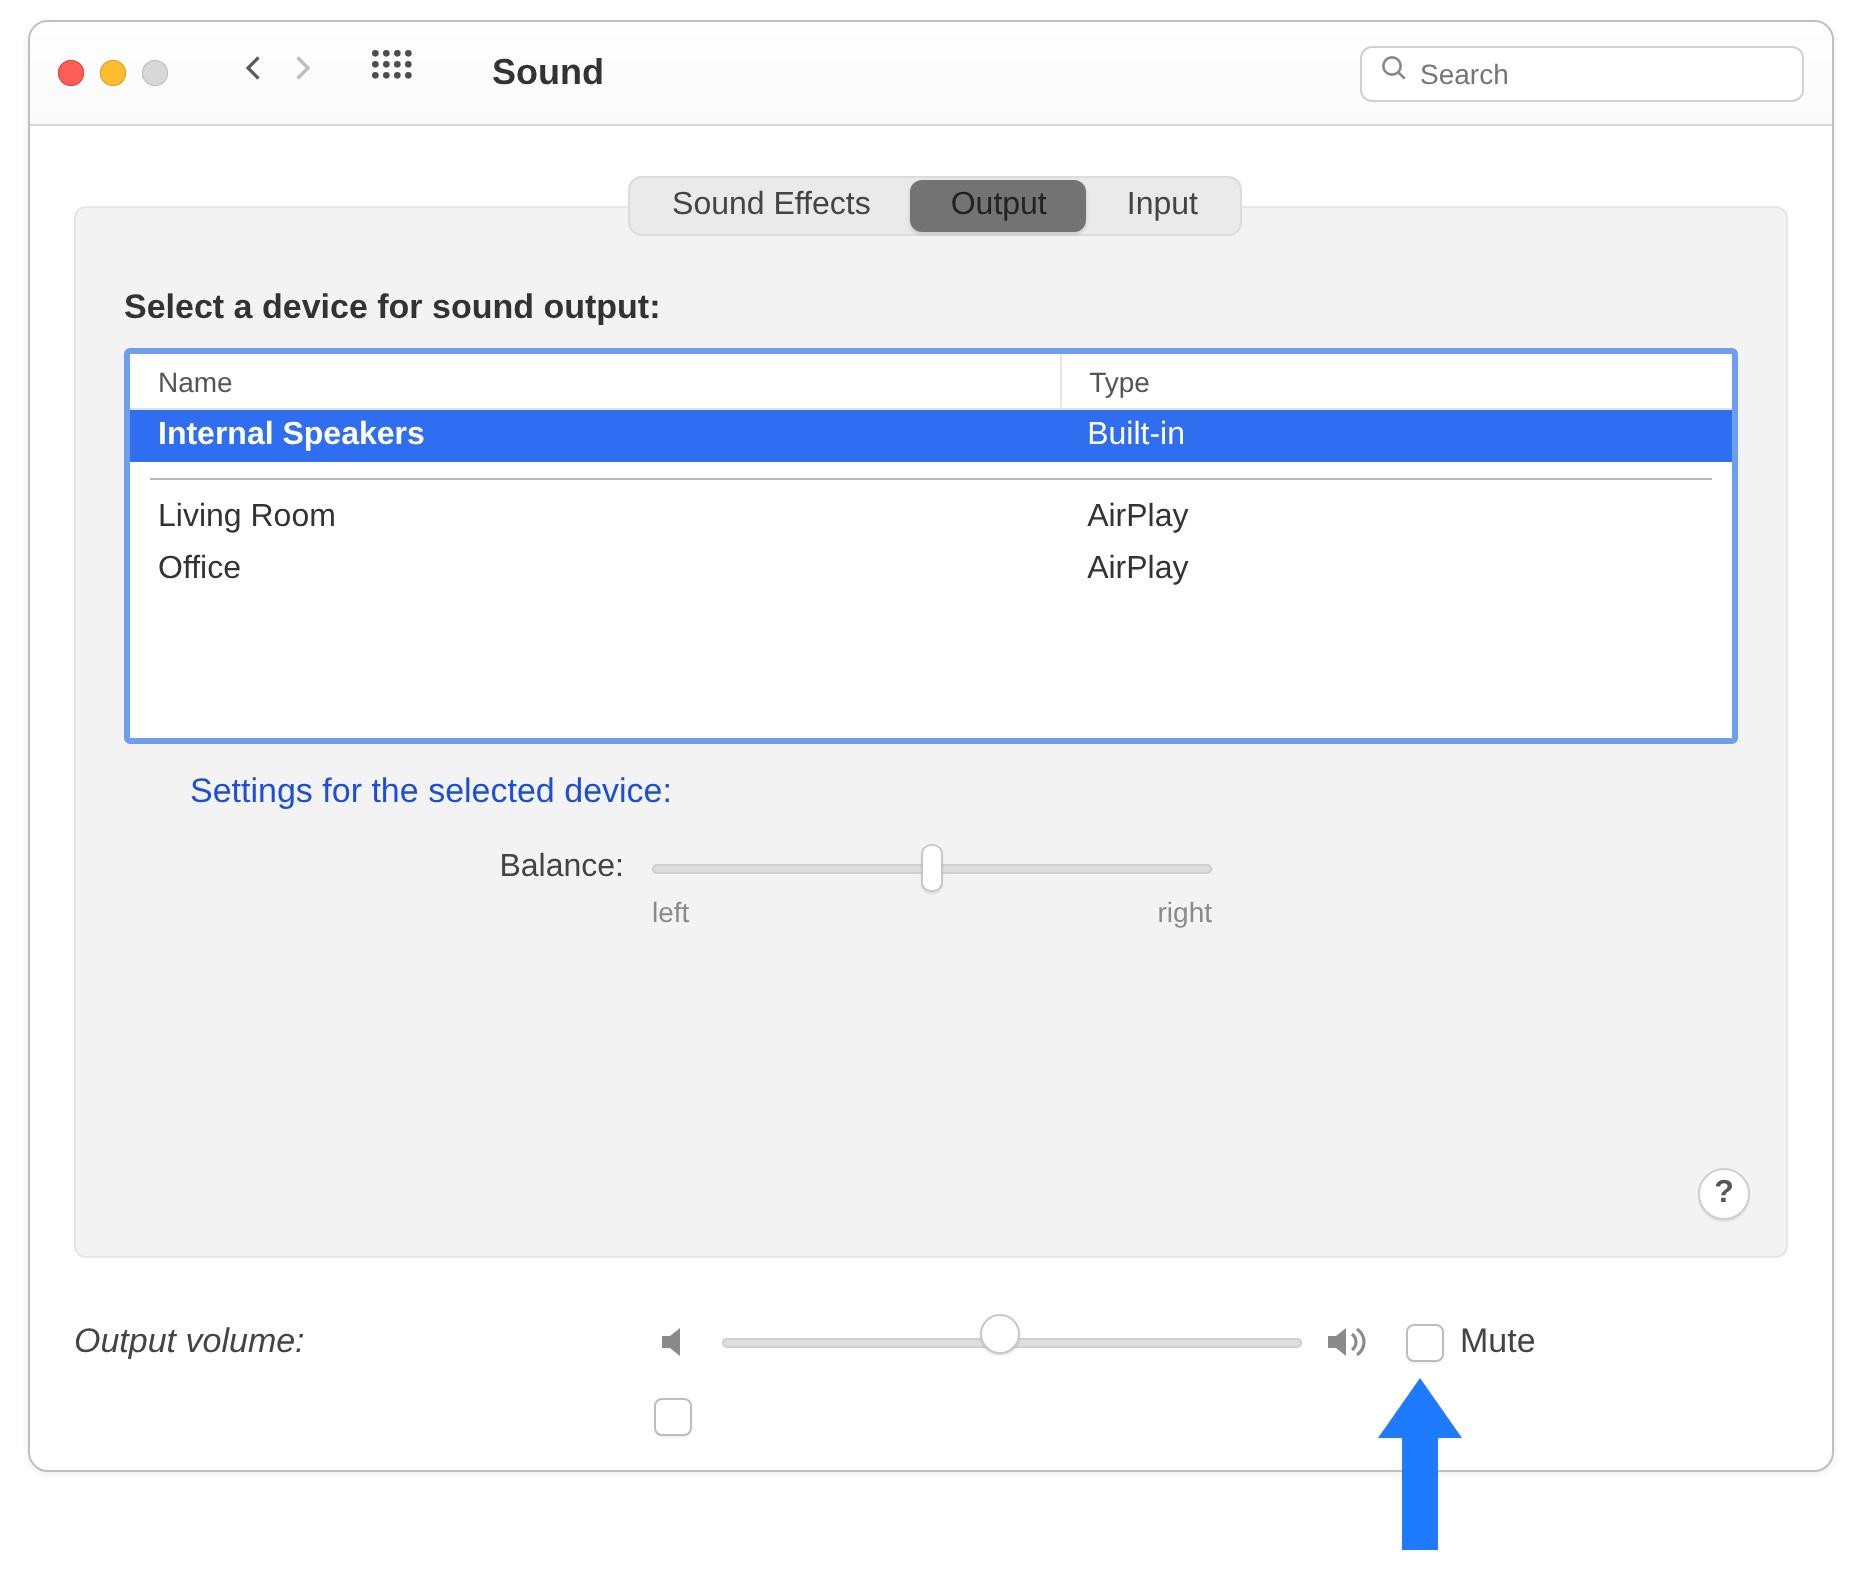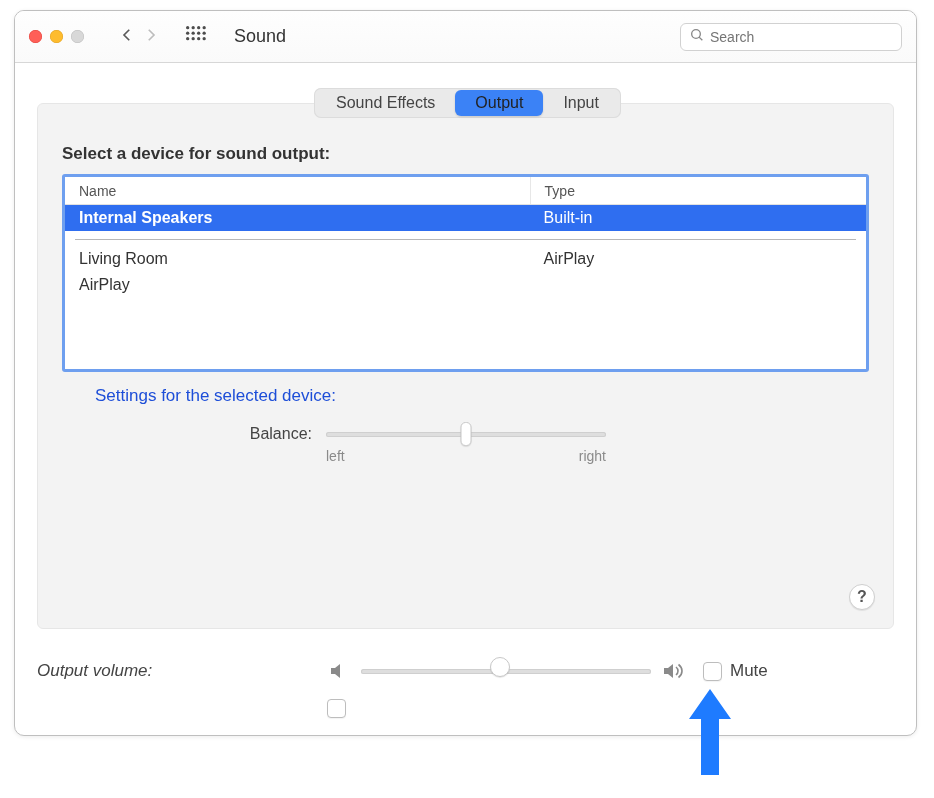--- a/index.html
+++ b/index.html
@@ -23,21 +23,21 @@
   .light { width:13px; height:13px; border-radius:50%; }
   .light.close   { background:#ff5f57; box-shadow:inset 0 0 0 0.5px #e1413a; }
   .light.min     { background:#febc2e; box-shadow:inset 0 0 0 0.5px #dfa023; }
   .light.zoom    { background:#d8d8d8; box-shadow:inset 0 0 0 0.5px #bcbcbc; }
 
   .nav { display:flex; gap:6px; margin-left:16px; color:#5a5a5a; }
   .nav svg { width:18px; height:18px; }
 
   .grid-icon { margin-left:12px; color:#4d4d4d; }
 
-  .title { font-size:18px; font-weight:400; margin-left:16px; color:#333; }
+  .title { font-size:18px; font-weight:700; margin-left:28px; color:#333; }
 
   .search {
     margin-left:auto; display:flex; align-items:center; width:222px; height:28px;
     border:1px solid #d1d1d1; border-radius:6px; background:#fff; padding:0 8px; color:#888;
   }
   .search svg{ width:16px; height:16px; margin-right:5px; color:#888; }
   .search input{ border:none; outline:none; font-size:14px; width:100%; background:transparent; }
 
   
   .content-outer { padding:40px 22px 0 22px; }
@@ -52,21 +52,21 @@
   .seg-wrap { position:absolute; left:4px; right:0; top:-16px; display:flex; justify-content:center; }
   .seg {
     display:flex; background:#eaeaea; border-radius:7px; padding:2px;
     box-shadow: inset 0 0 0 1px #dcdcdc;
   }
   .seg button{
     border:none; background:transparent; font-size:16px; color:#444; padding:4px 20px;
     border-radius:6px; cursor:pointer;
   }
   .seg button.active{
-    background:#3b82f6; box-shadow:0 1px 2px rgba(0,0,0,0.15);
+    background:#737373; box-shadow:0 1px 2px rgba(0,0,0,0.15);
     font-weight:500; color:#222;
   }
 
   .section-label{ font-size:17px; font-weight:700; color:#333; margin-top:18px; margin-bottom:10px; }
 
   
   .device-table{
     border:3px solid #6e9fef; border-radius:3px; background:#fff; height:198px; overflow:hidden;
   }
   .thead, .trow { display:flex; }
@@ -217,20 +217,21 @@
           <div class="col type">Built-in</div>
         </div>
 
         <div class="separator"></div>
 
         <div class="trow">
           <div class="col name">Living Room</div>
           <div class="col type">AirPlay</div>
         </div>
         <div class="trow">
+          <div class="col name">Office</div>
           <div class="col type">AirPlay</div>
         </div>
       </div>
 
       <div class="subsection">Settings for the selected device:</div>
 
       <div class="balance-row">
         <div class="bal-label">Balance:</div>
         <div class="slider-col">
           <div class="hslider">

